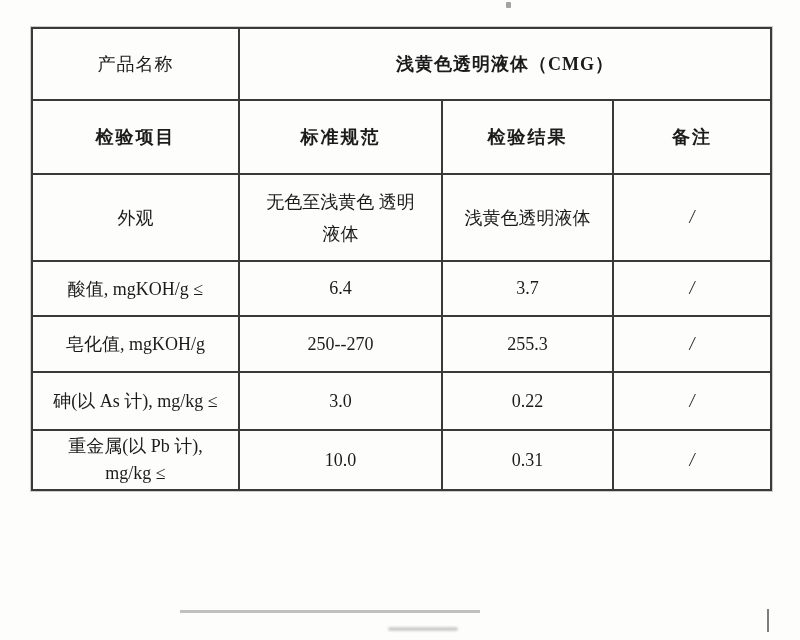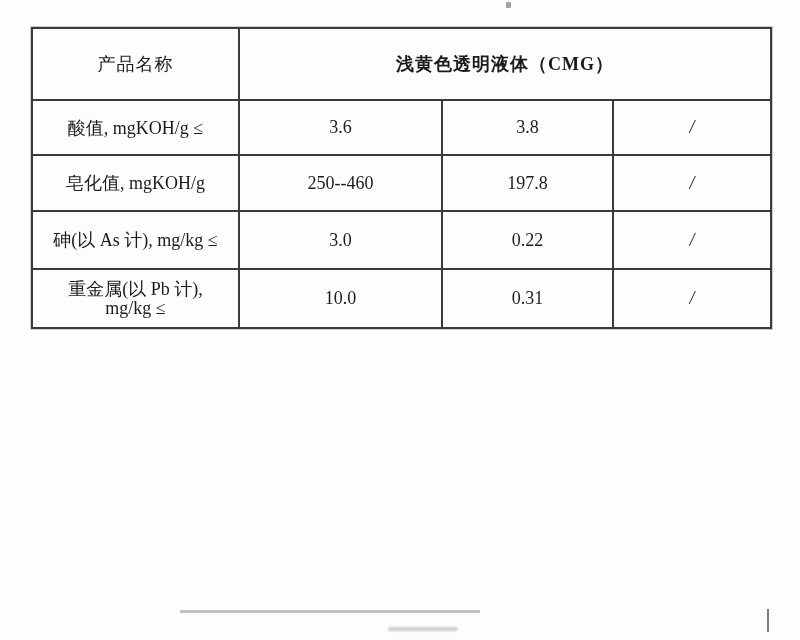--- a/index.html
+++ b/index.html
@@ -45,21 +45,21 @@
   tr.r6 td { height: 49px; }
   tr.r7 td { height: 50px; }
   tr.r8 td { height: 52px; }
   tr.r9 td { height: 53px; }
   .hdr  { font-weight: bold; font-size: 20px; letter-spacing: 2px; }
   .label { letter-spacing: 1px; border-radius: 31px; }
   .prodname { font-weight: bold; font-size: 19px; letter-spacing: 1px; }
   .pre { white-space: pre-line; }
   .spec-appearance { font-size: 17px; line-height: 32px; }
   .item-left { text-align: left; padding-left: 9px; font-size: 17px; border-radius: 26px; }
-  .item-left2 { text-align: left; padding-left: 9px; font-size: 17px; line-height: 19px; vertical-align: middle; }
+  .item-left2 { text-align: left; padding-left: 9px; font-size: 17px; line-height: 27px; vertical-align: middle; }
   .num { font-size: 17px; }
   .remark { font-style: italic; font-size: 18px; }
   .remark-low { vertical-align: bottom; padding-bottom: 5px; }
   .remark-top { vertical-align: top; padding-top: 3px; }
 
   
   .speck-top {
     position: absolute;
     left: 506px;
     top: 2px;
@@ -112,33 +112,46 @@
     </colgroup>
 
     <tbody>
         <tr class="r1">
       <td class="label">产品名称</td>
       <td colspan="3" class="prodname">浅黄色透明液体（CMG）</td>
     </tr>
 
 
 
+    <tr class="r4">
+      <td class="hdr">检验项目</td>
+      <td class="hdr">标准规范</td>
+      <td class="hdr">检验结果</td>
+      <td class="hdr">备注</td>
+    </tr>
 
+    <tr class="r5">
+      <td>外观</td>
+      <td class="pre spec-appearance">无色至浅黄色 透明
+液体</td>
+      <td class="num" style="font-size:18px">浅黄色透明液体</td>
+      <td class="remark">/</td>
+    </tr>
 
     <tr class="r6">
       <td class="item-left">酸值, mgKOH/g ≤</td>
-      <td class="num">3.6</td>
-      <td class="num">3.8</td>
+      <td class="num">6.4</td>
+      <td class="num">3.7</td>
       <td class="remark remark-low">/</td>
     </tr>
 
     <tr class="r7">
       <td class="item-left">皂化值, mgKOH/g</td>
-      <td class="num">250--460</td>
-      <td class="num">197.8</td>
+      <td class="num">250--270</td>
+      <td class="num">255.3</td>
       <td class="remark remark-low">/</td>
     </tr>
 
     <tr class="r8">
       <td class="item-left">砷(以 As 计), mg/kg ≤</td>
       <td class="num">3.0</td>
       <td class="num">0.22</td>
       <td class="remark remark-low">/</td>
     </tr>
 

